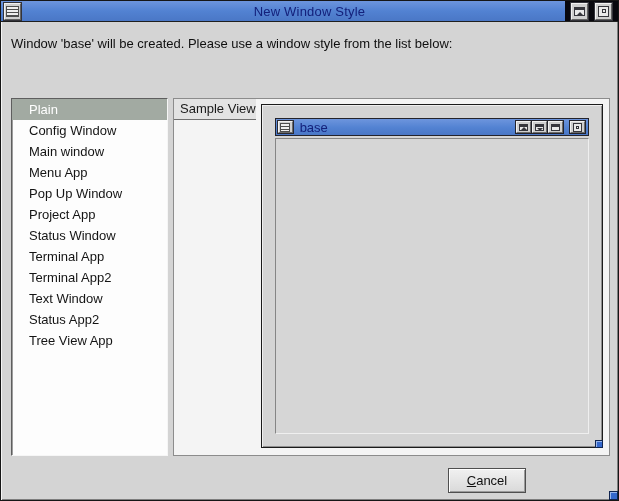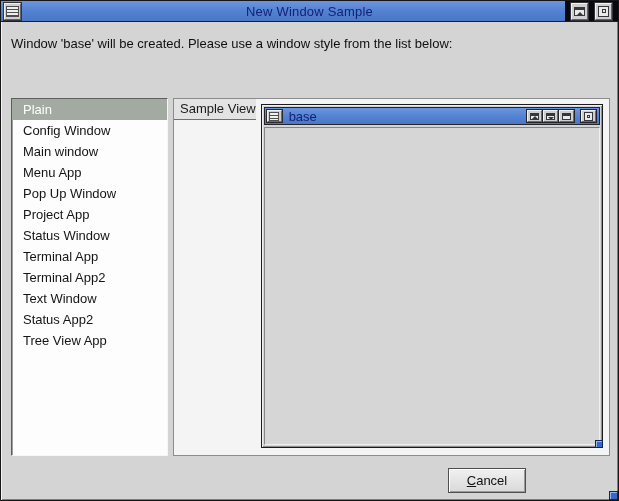--- a/index.html
+++ b/index.html
@@ -78,42 +78,42 @@
   }
 
   
   .listbox{
     position:absolute; left:8px; top:75px; width:157px; height:358px;
     background:#fdfdfd; overflow:hidden;
     border:1px solid; border-color:#5e5e5e #f6f6f6 #f6f6f6 #5e5e5e;
     box-shadow: inset 1px 1px 0 #9d9d9d;
   }
   .list-item{
-    height:21px; line-height:21px; padding-left:11px;
+    height:21px; line-height:21px; padding-left:17px;
     font-size:13px; color:#141414; white-space:nowrap; cursor:default;
   }
   .list-item.selected{ background:var(--selection-bg,#a2aaa2); color:#ffffff; }
 
   
   .sample-panel{
     position:absolute; left:170px; top:75px; width:437px; height:358px;
     background:#f4f4f4; border:1px solid #8c8c8c;
     display:flex; flex-direction:row;
   }
   .sample-header{
     height:21px; line-height:20px; padding-left:6px; flex:0 0 auto;
     background:#e3e3e3; border-bottom:1px solid #6f6f6f;
     font-size:13px; color:#1a1a1a;
   }
   .sample-content{ position:relative; flex:1; }
 
   
   .preview-window{
     position:absolute; left:5px; top:5px; right:6px; bottom:7px;
-    background:#d4d4d4; border:1px solid #1b1b1b; padding:2px;
+    background:#d4d4d4; border:1px solid #1b1b1b; padding:13px;
     box-shadow: inset 1px 1px 0 #efefef, inset -1px -1px 0 #8f8f8f;
     display:flex; flex-direction:column;
   }
   .pw-titlebar{
     height:18px; flex:0 0 auto; display:flex; align-items:center;
     border:1px solid #23232b;
     background:linear-gradient(180deg, var(--titlebar-blue-top,#6d95dd) 0%, var(--titlebar-blue,#5282d2) 55%, var(--titlebar-blue-bottom,#4a77c6) 100%);
   }
   .pw-btn{
     width:15px; height:12px; background:#cfcfcf;
@@ -153,21 +153,21 @@
 </style>
 </head>
 <body>
 
 <div class="window">
 
   <div class="titlebar">
     <div class="tb-btn menu">
       <span class="ico-menu"></span>
     </div>
-    <div class="titlebar-title">New Window Sample</div>
+    <div class="titlebar-title">New Window Style</div>
     <div class="titlebar-right">
       <div class="tb-btn">
         <span class="ico-frame lg up"></span>
       </div>
       <div class="tb-btn">
         <span class="ico-max lg">
             <span></span>
           </span>
       </div>
     </div>

